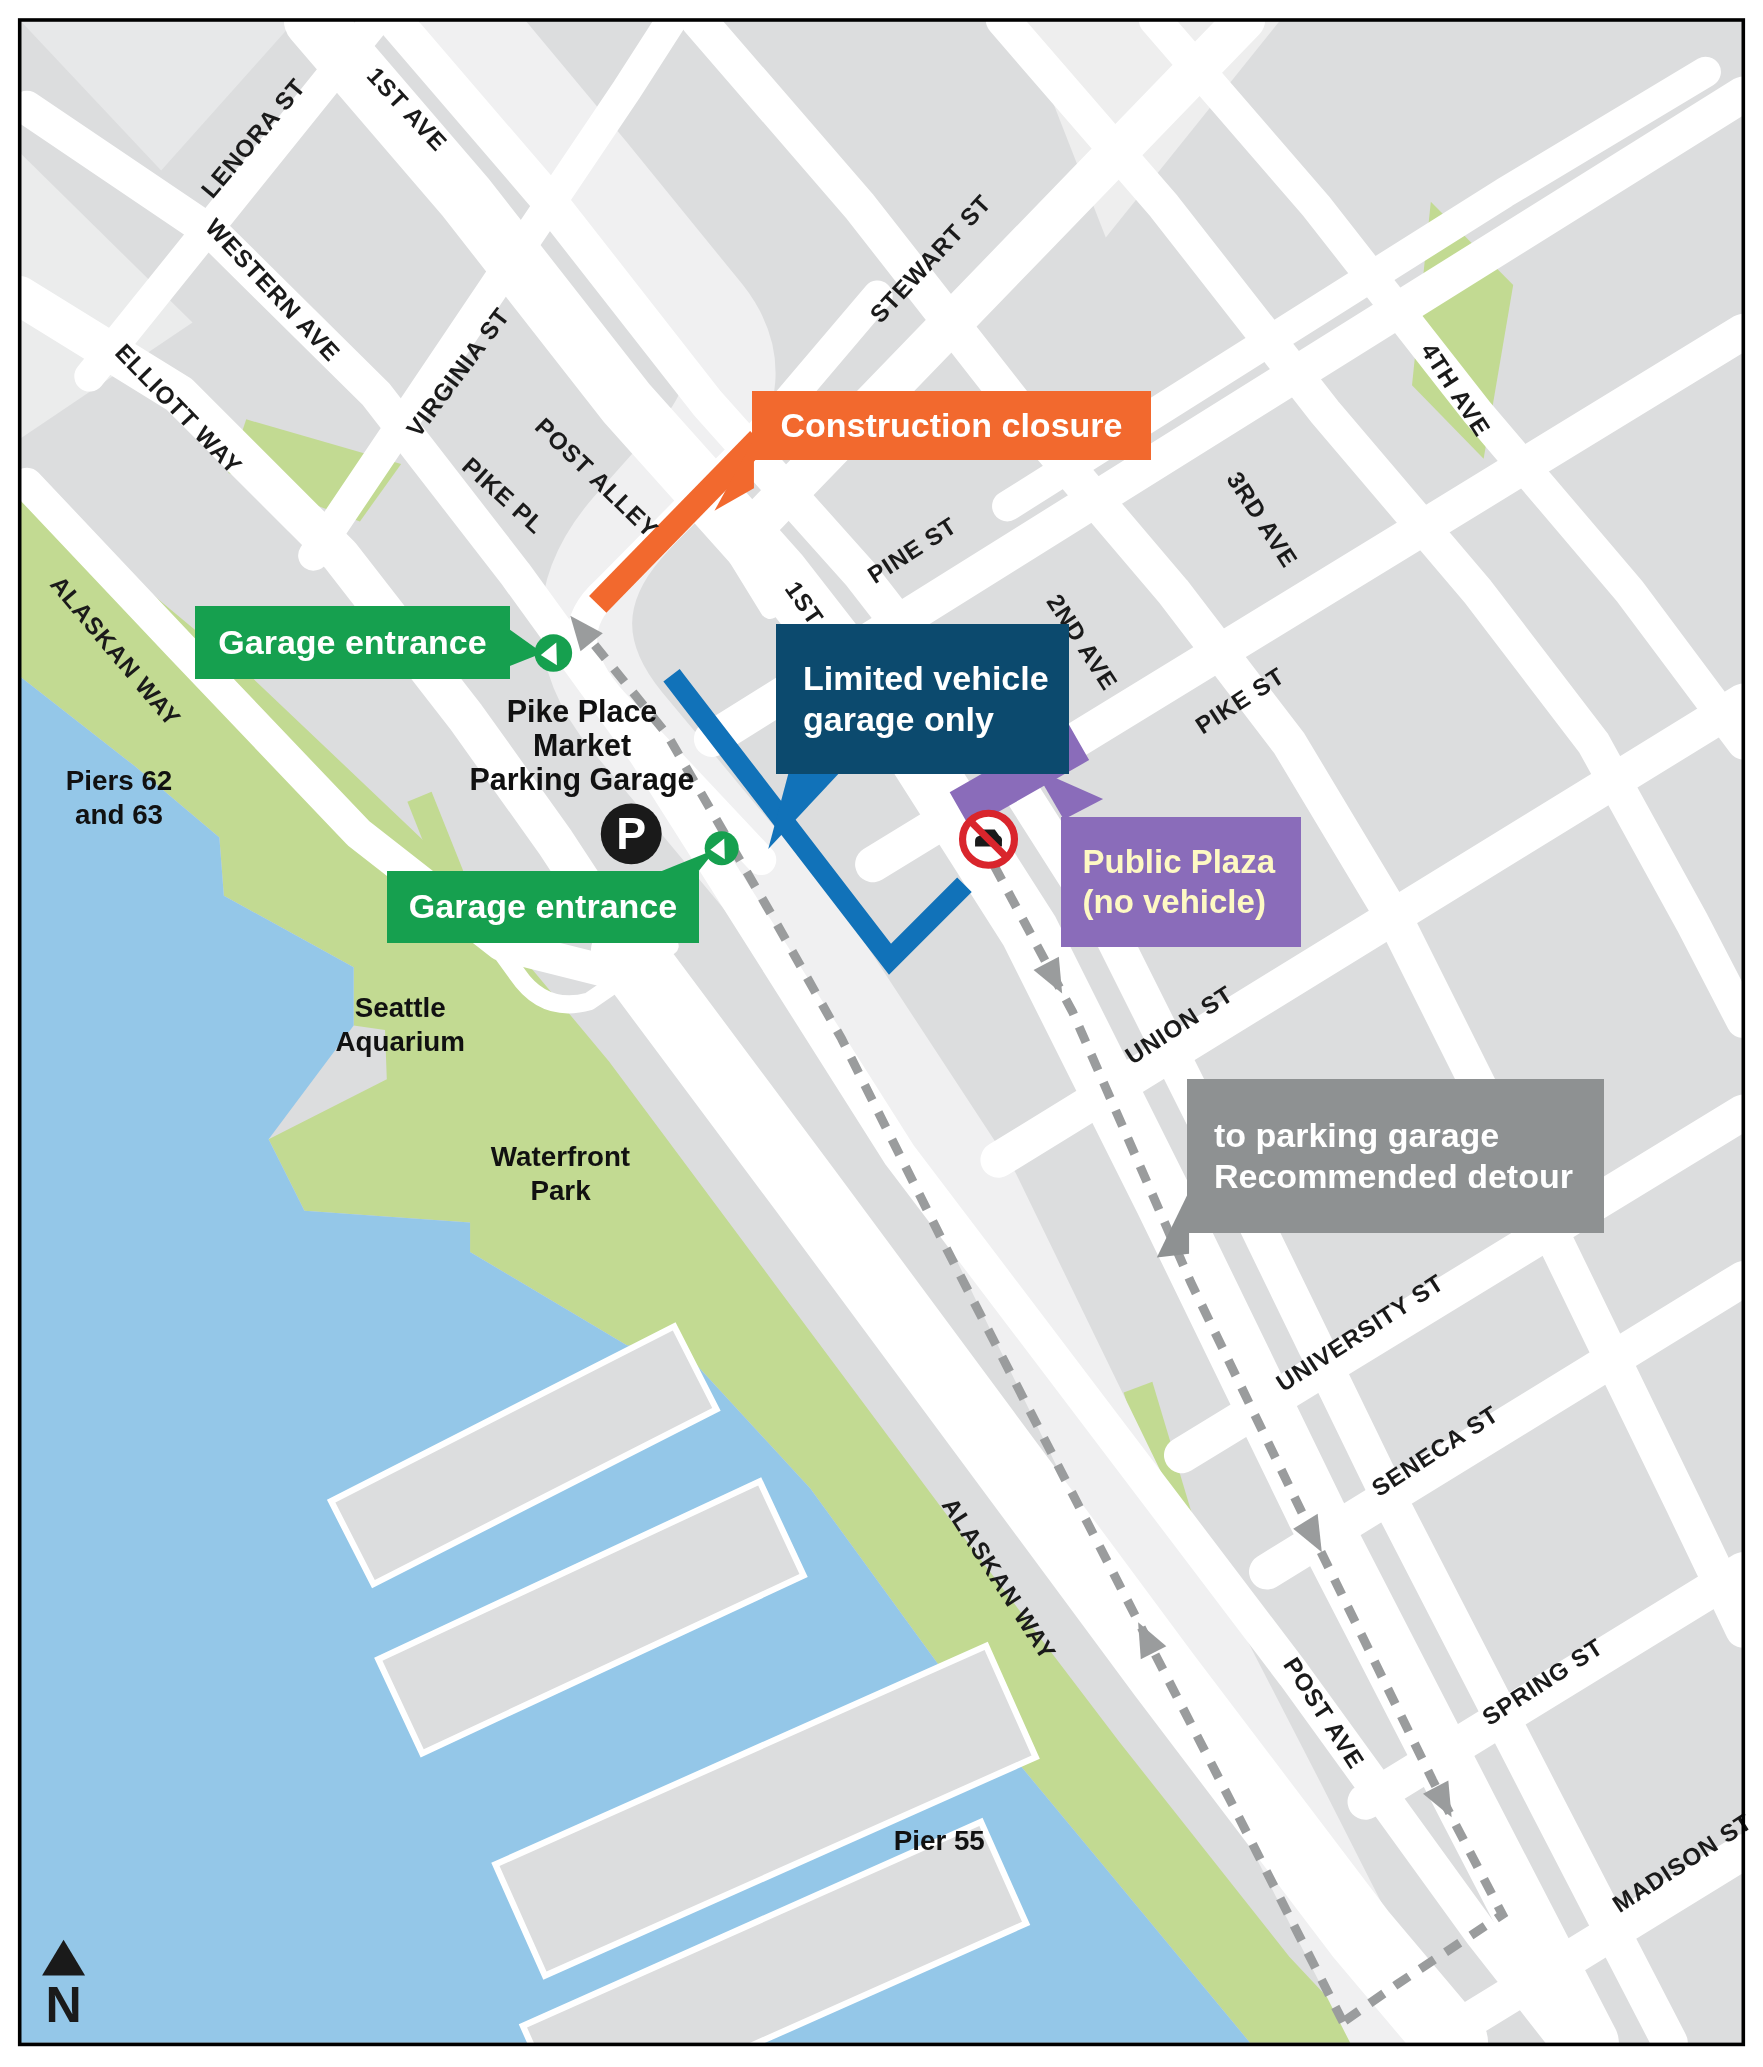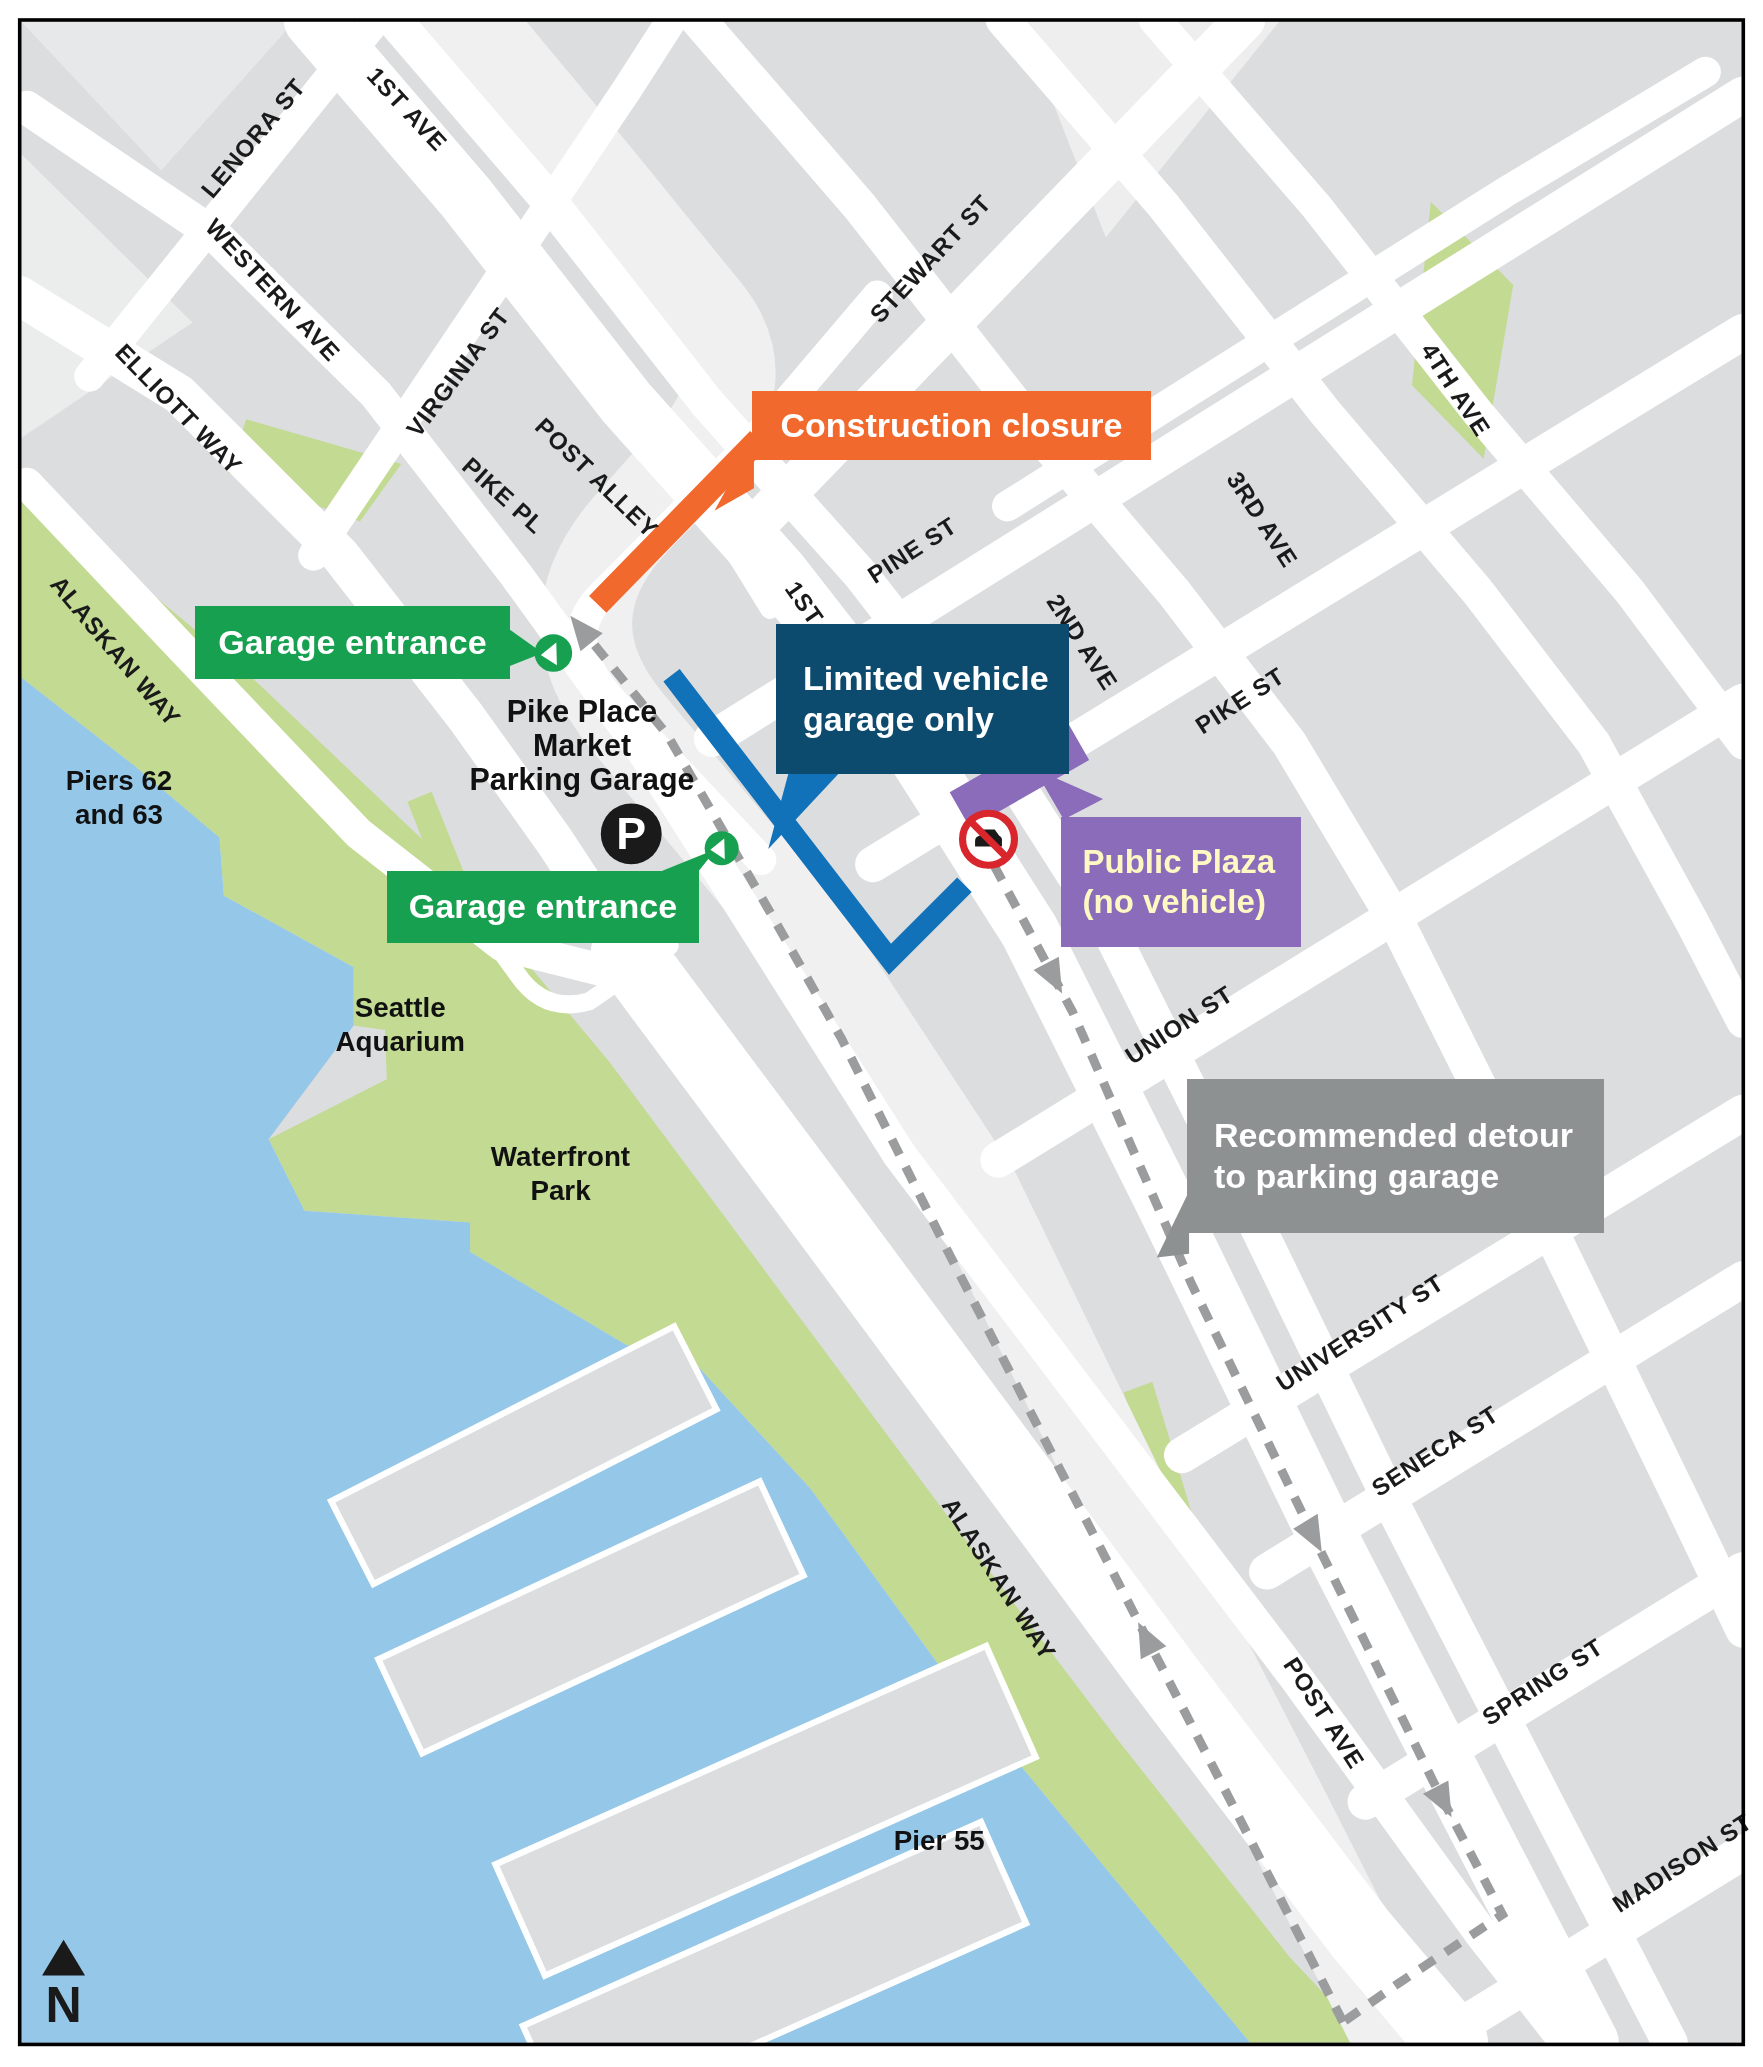--- a/index.html
+++ b/index.html
@@ -196,22 +196,22 @@
 
 <div class="callout" style="left:1061px;top:797px;width:240px;height:130px;background:#8a6cba;padding-left:21.5px;font-size:33px;color:#fef9c3;margin-top:20px;">
   <div class="inner">
     <div>Public Plaza</div>
     <div>(no vehicle)</div>
   </div>
 </div>
 
 <div class="callout" style="left:1187px;top:1079px;width:417px;height:154px;background:#8e9192;padding-left:27px;">
   <div class="inner">
+    <div>to parking garage</div>
     <div>Recommended detour</div>
-    <div>to parking garage</div>
   </div>
 </div>
 
 <div class="callout center" style="left:195px;top:606px;width:315px;height:73px;background:#16a04f;">
   <div class="inner center">Garage entrance</div>
 </div>
 
 <div class="callout center" style="left:387px;top:871px;width:312px;height:72px;background:#16a04f;">
   <div class="inner center">Garage entrance</div>
 </div>

